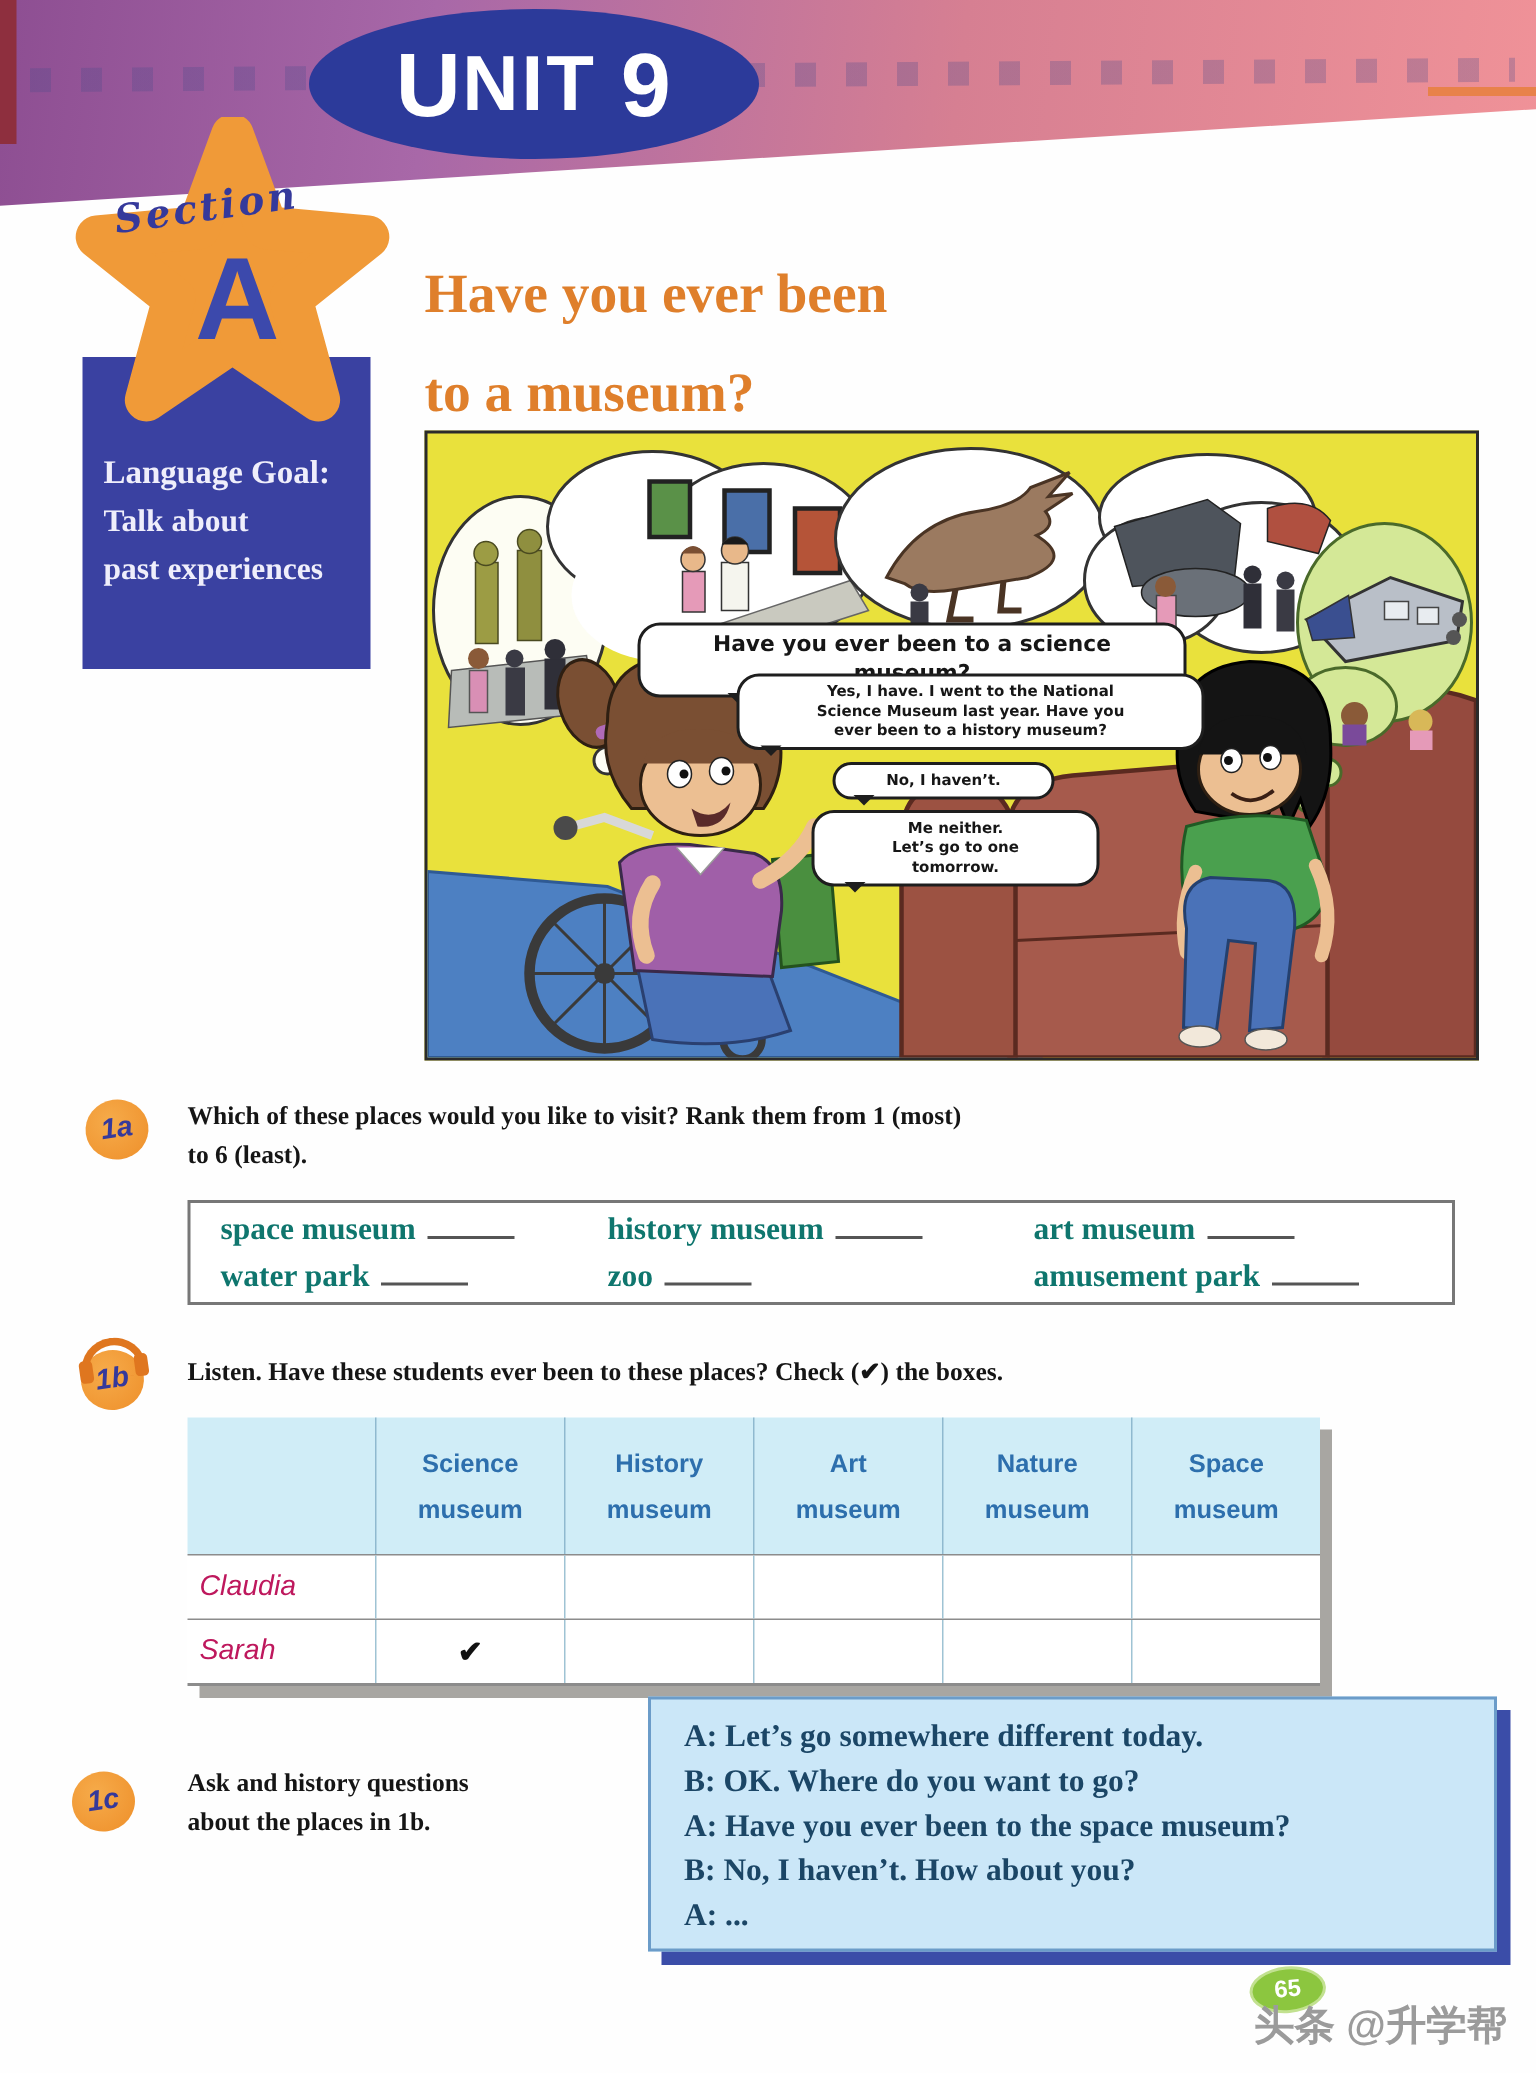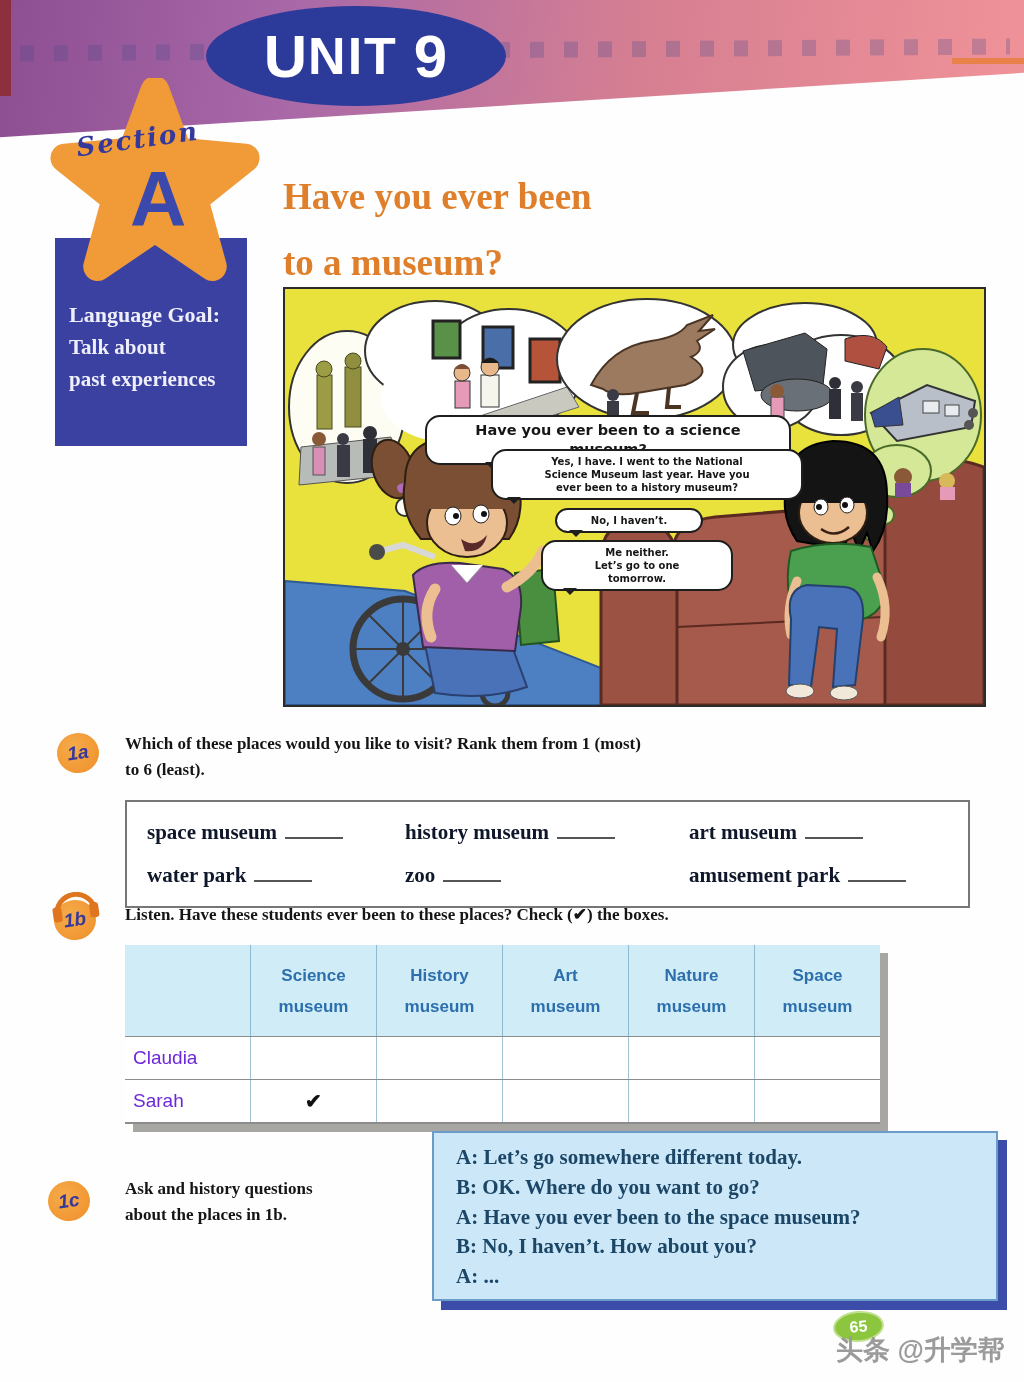--- a/index.html
+++ b/index.html
@@ -59,38 +59,38 @@
     color:#35399b;font-weight:bold;font-style:italic;font-size:19px;
     display:flex;align-items:center;justify-content:center;transform:rotate(-8deg);z-index:2;}
   .hp-band{position:absolute;left:1px;top:-8px;width:34px;height:22px;border:5px solid #df761f;
     border-bottom:none;border-radius:22px 22px 0 0;}
   .hp-pad-l,.hp-pad-r{position:absolute;top:8px;width:9px;height:15px;background:#df761f;border-radius:3px;}
   .hp-pad-l{left:-6px;} .hp-pad-r{right:-6px;}
   .inst{position:absolute;font-family:"Liberation Serif",serif;font-weight:bold;font-size:17px;
     color:#151515;line-height:1.5;}
 
   
-  .rank-box{position:absolute;left:125px;top:800px;width:845px;height:108px;border:2px solid #777;
+  .rank-box{position:absolute;left:125px;top:800px;width:845px;height:70px;border:2px solid #777;
     box-sizing:border-box;display:grid;grid-template-columns:258px 284px auto;
     align-content:space-evenly;padding-left:20px;background:#fff;
-    font-family:"Liberation Serif",serif;font-weight:bold;font-size:21px;color:#0f172a;}
+    font-family:"Liberation Serif",serif;font-weight:bold;font-size:21px;color:#0f766e;}
   .blank{display:inline-block;width:58px;height:15px;border-bottom:2px solid #555;margin-left:8px;}
 
   
   .t1b{position:absolute;left:125px;top:945px;width:755px;background:#fff;
     box-shadow:8px 8px 0 #a8a6a2;border-bottom:2px solid #8c8c8c;}
   .t-head{display:grid;grid-template-columns:125px repeat(5,126px);background:#d0edf7;}
   .t-head .cell{padding:16px 0 14px 0;text-align:center;color:#2d6fad;font-weight:bold;
     font-size:17px;line-height:1.8;border-left:1px solid #8fb9cf;}
   .t-head .cell:first-child{border-left:none;}
   .t-row{display:grid;grid-template-columns:125px repeat(5,126px);border-top:1.5px solid #8c8c8c;}
   .t-row .cell{border-left:1px solid #9fc3d4;display:flex;align-items:center;justify-content:center;
     height:42px;font-size:20px;font-weight:bold;color:#111;}
   .t-row .cell:first-child{border-left:none;justify-content:flex-start;padding-left:8px;
-    color:#6d28d9;font-weight:normal;font-size:19px;}
+    color:#be185d;font-weight:normal;font-size:19px;font-style:italic;}
 
   
   .dialog{position:absolute;left:432px;top:1131px;width:566px;height:170px;background:#cbe7f8;
     border:2px solid #6b9cc9;box-shadow:9px 9px 0 #3b4da8;box-sizing:border-box;
     padding:10px 10px 0 22px;font-family:"Liberation Serif",serif;font-weight:bold;
     font-size:21px;color:#1b4666;line-height:1.42;}
 
   
   .page-badge{position:absolute;left:833px;top:1311px;width:47px;height:27px;background:#8cc63f;
     border:2px solid #c2e190;border-radius:50%;color:#fff;font-weight:bold;font-size:16px;

